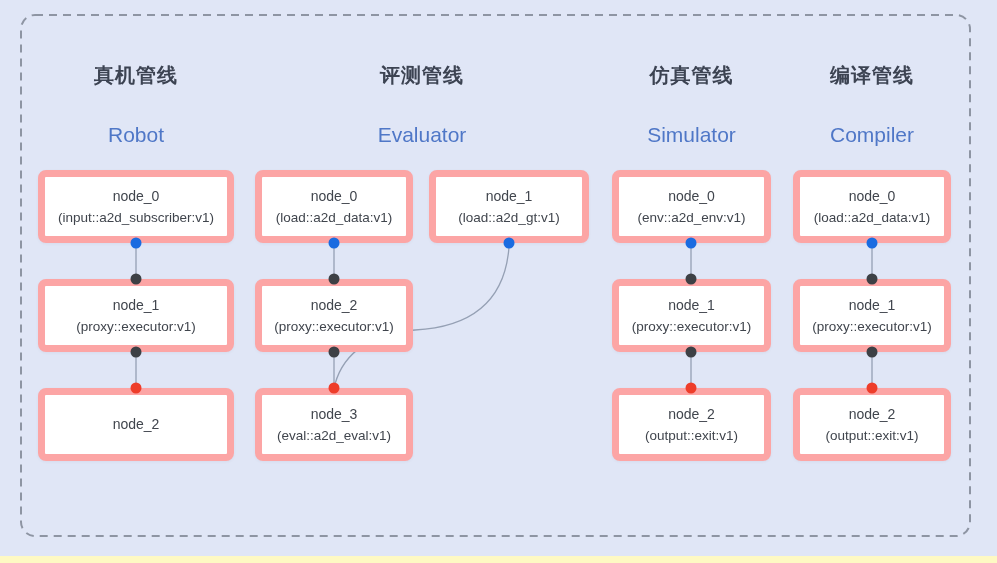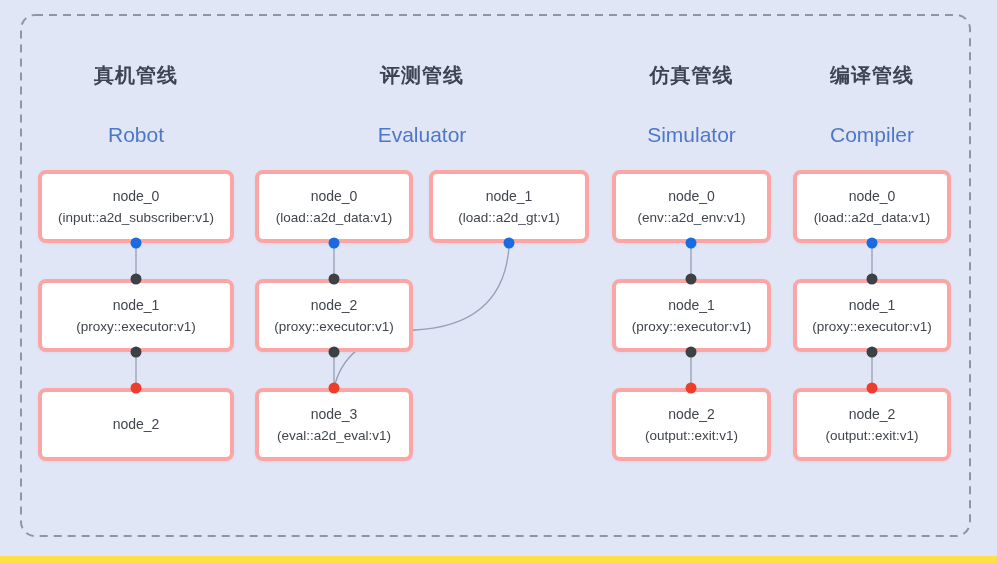--- a/index.html
+++ b/index.html
@@ -1,41 +1,41 @@
 <!DOCTYPE html>
 <html><head>
 <meta charset="utf-8">
 <style>
   html,body{margin:0;padding:0;background:#ffffff;}
   .stage{
     position:relative;
     width:997px;height:563px;
     font-family:"Liberation Sans","DejaVu Sans",sans-serif;
     overflow:hidden;
-    background:#fde047;
+    background:#fef9c3;
   }
   .canvas-bg{
     position:absolute;left:0;top:0;width:997px;height:556px;
     background:#e0e6f6;
   }
   svg.layer{position:absolute;left:0;top:0;pointer-events:none;}
   svg.links{z-index:1;}
   svg.ports{z-index:3;}
   .hdr-zh{
     position:absolute;z-index:2;top:62px;height:26px;line-height:26px;
     text-align:center;font-size:20px;font-weight:700;color:#3c4352;
     letter-spacing:1px;
   }
   .hdr-en{
     position:absolute;z-index:2;top:120px;height:30px;line-height:30px;
     text-align:center;font-size:21px;font-weight:400;color:#4f77c7;
   }
   .node{
     position:absolute;z-index:2;height:73px;box-sizing:border-box;
-    background:#ffffff;border:4px solid #fca5a5;border-radius:8px;
+    background:#ffffff;border:7px solid #fca5a5;border-radius:8px;
     box-shadow:0 1px 3px rgba(60,70,110,0.06);
     display:flex;flex-direction:column;justify-content:center;align-items:center;
     text-align:center;
   }
   .node .nname{font-size:14px;color:#40454d;line-height:21px;}
   .node .ntype{font-size:13.5px;color:#40454d;line-height:21px;white-space:nowrap;}
 </style>
 </head>
 <body>
 

